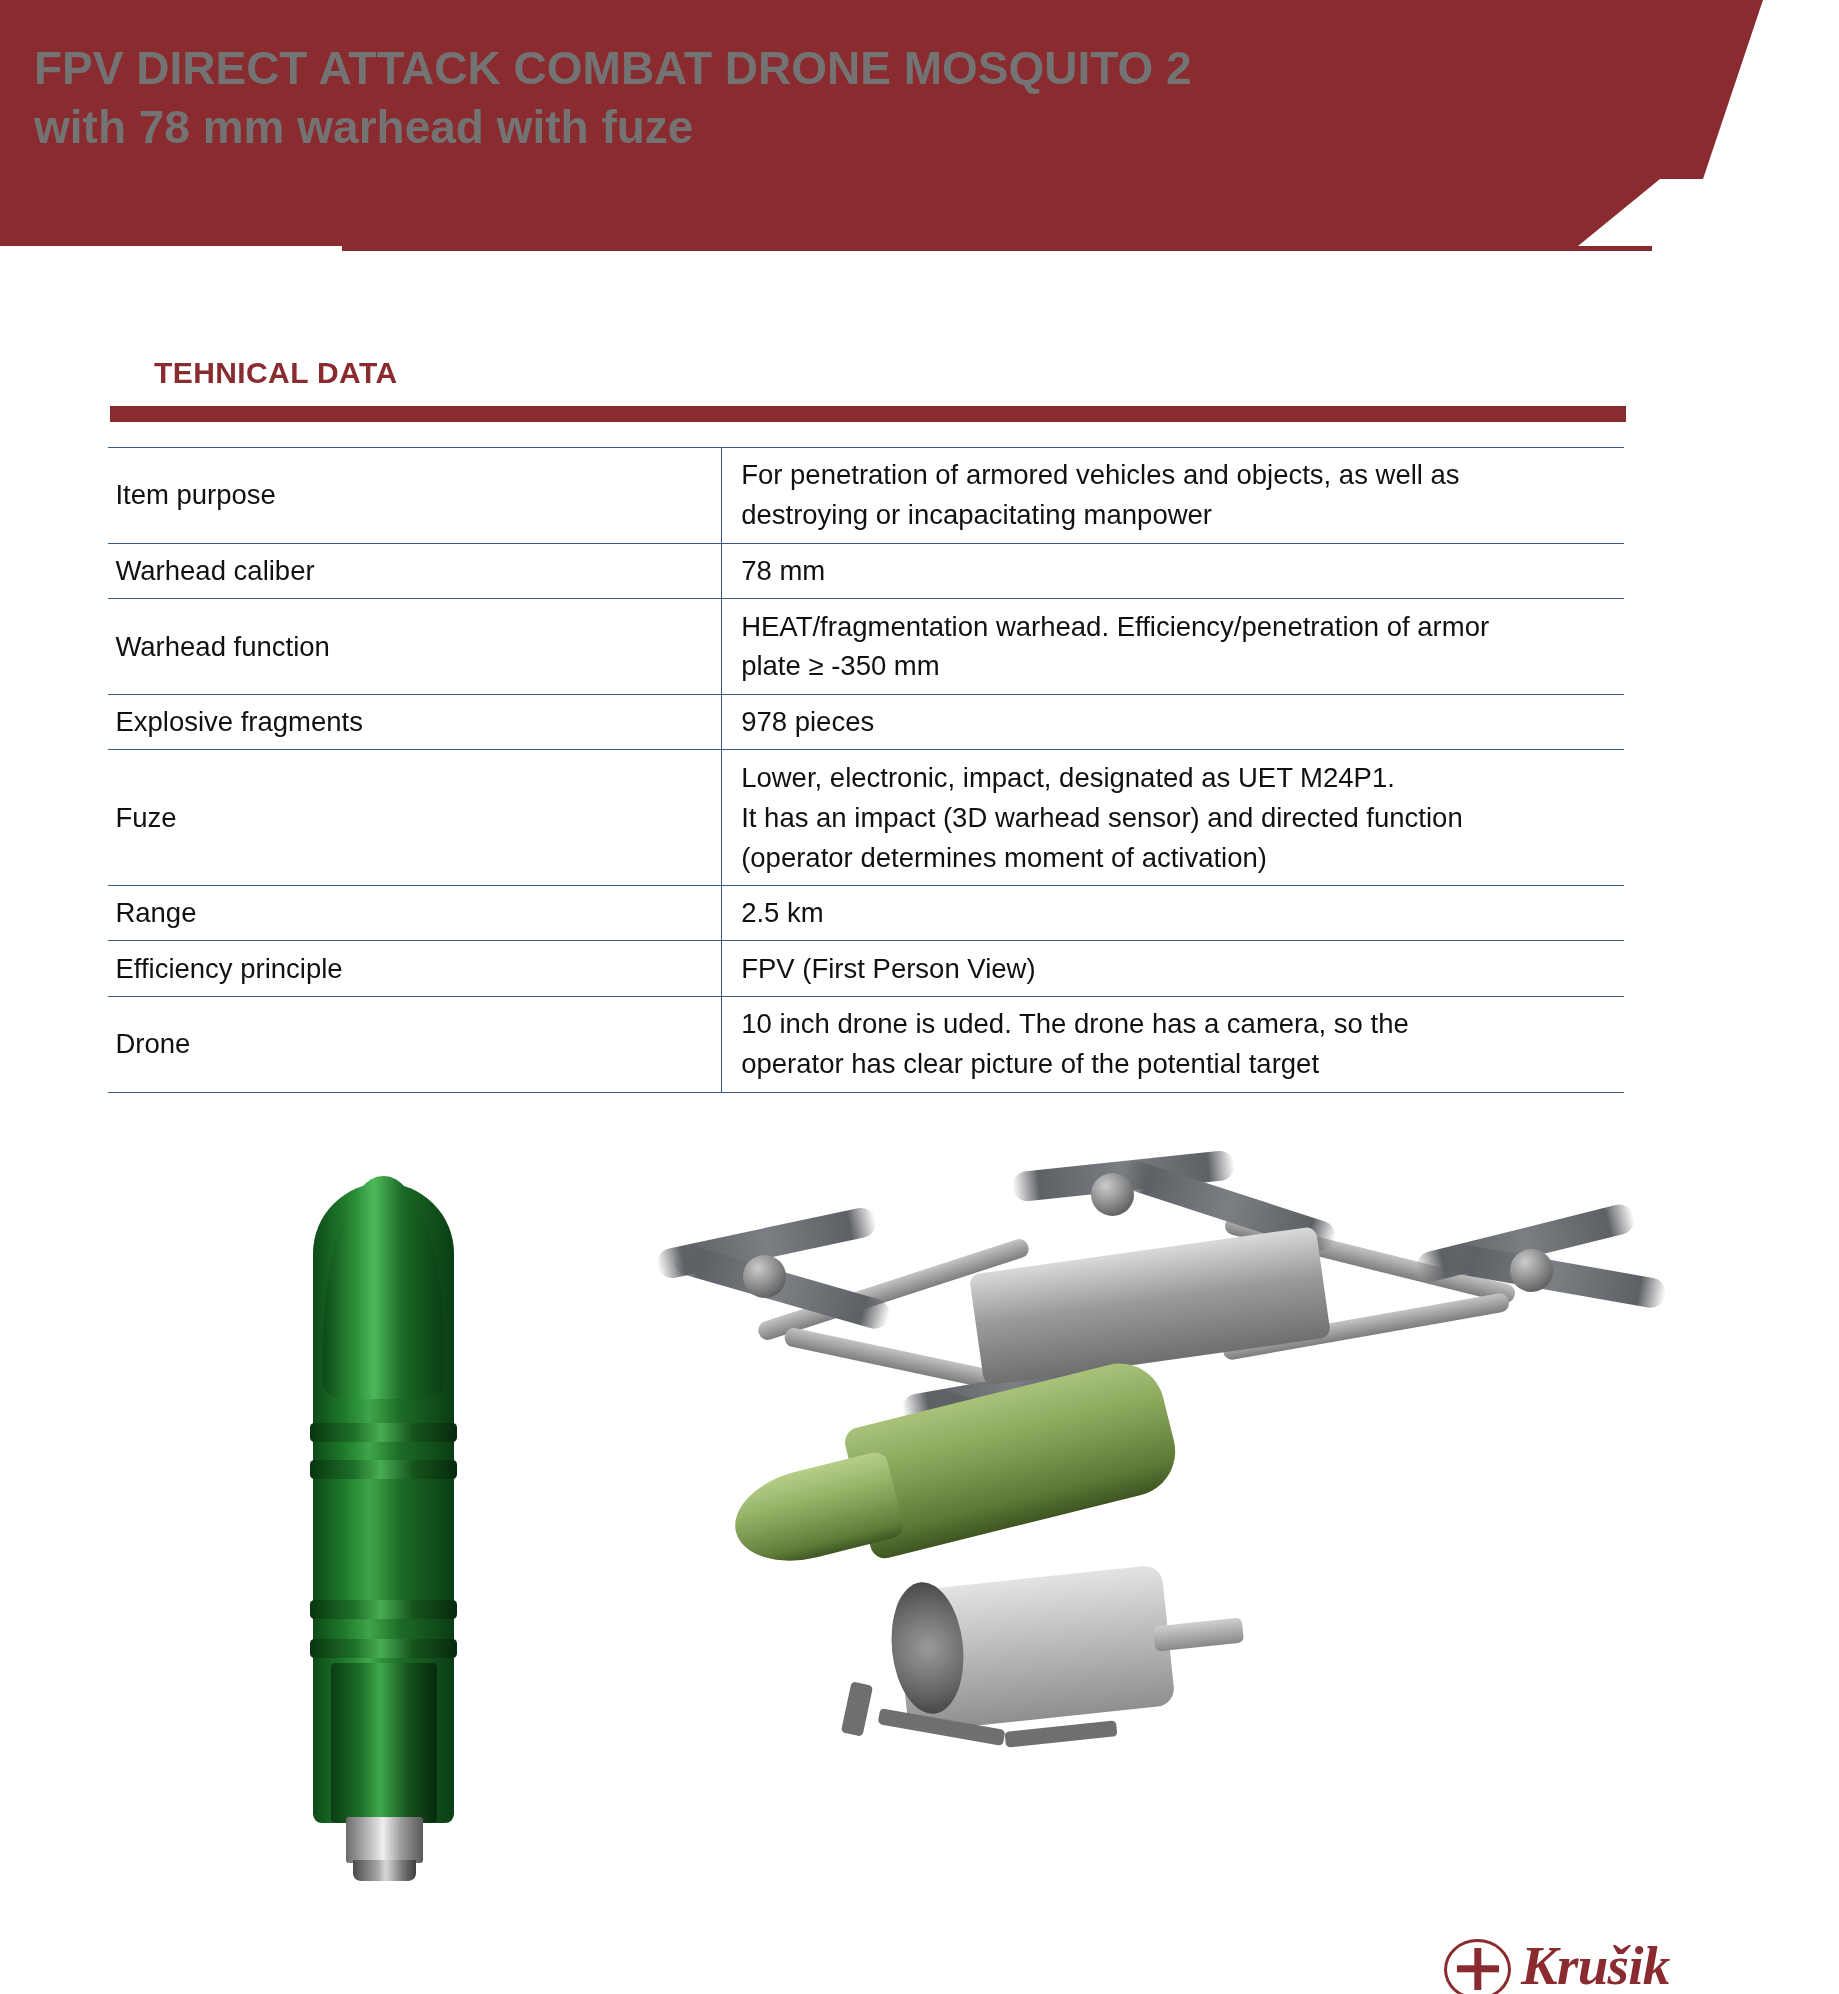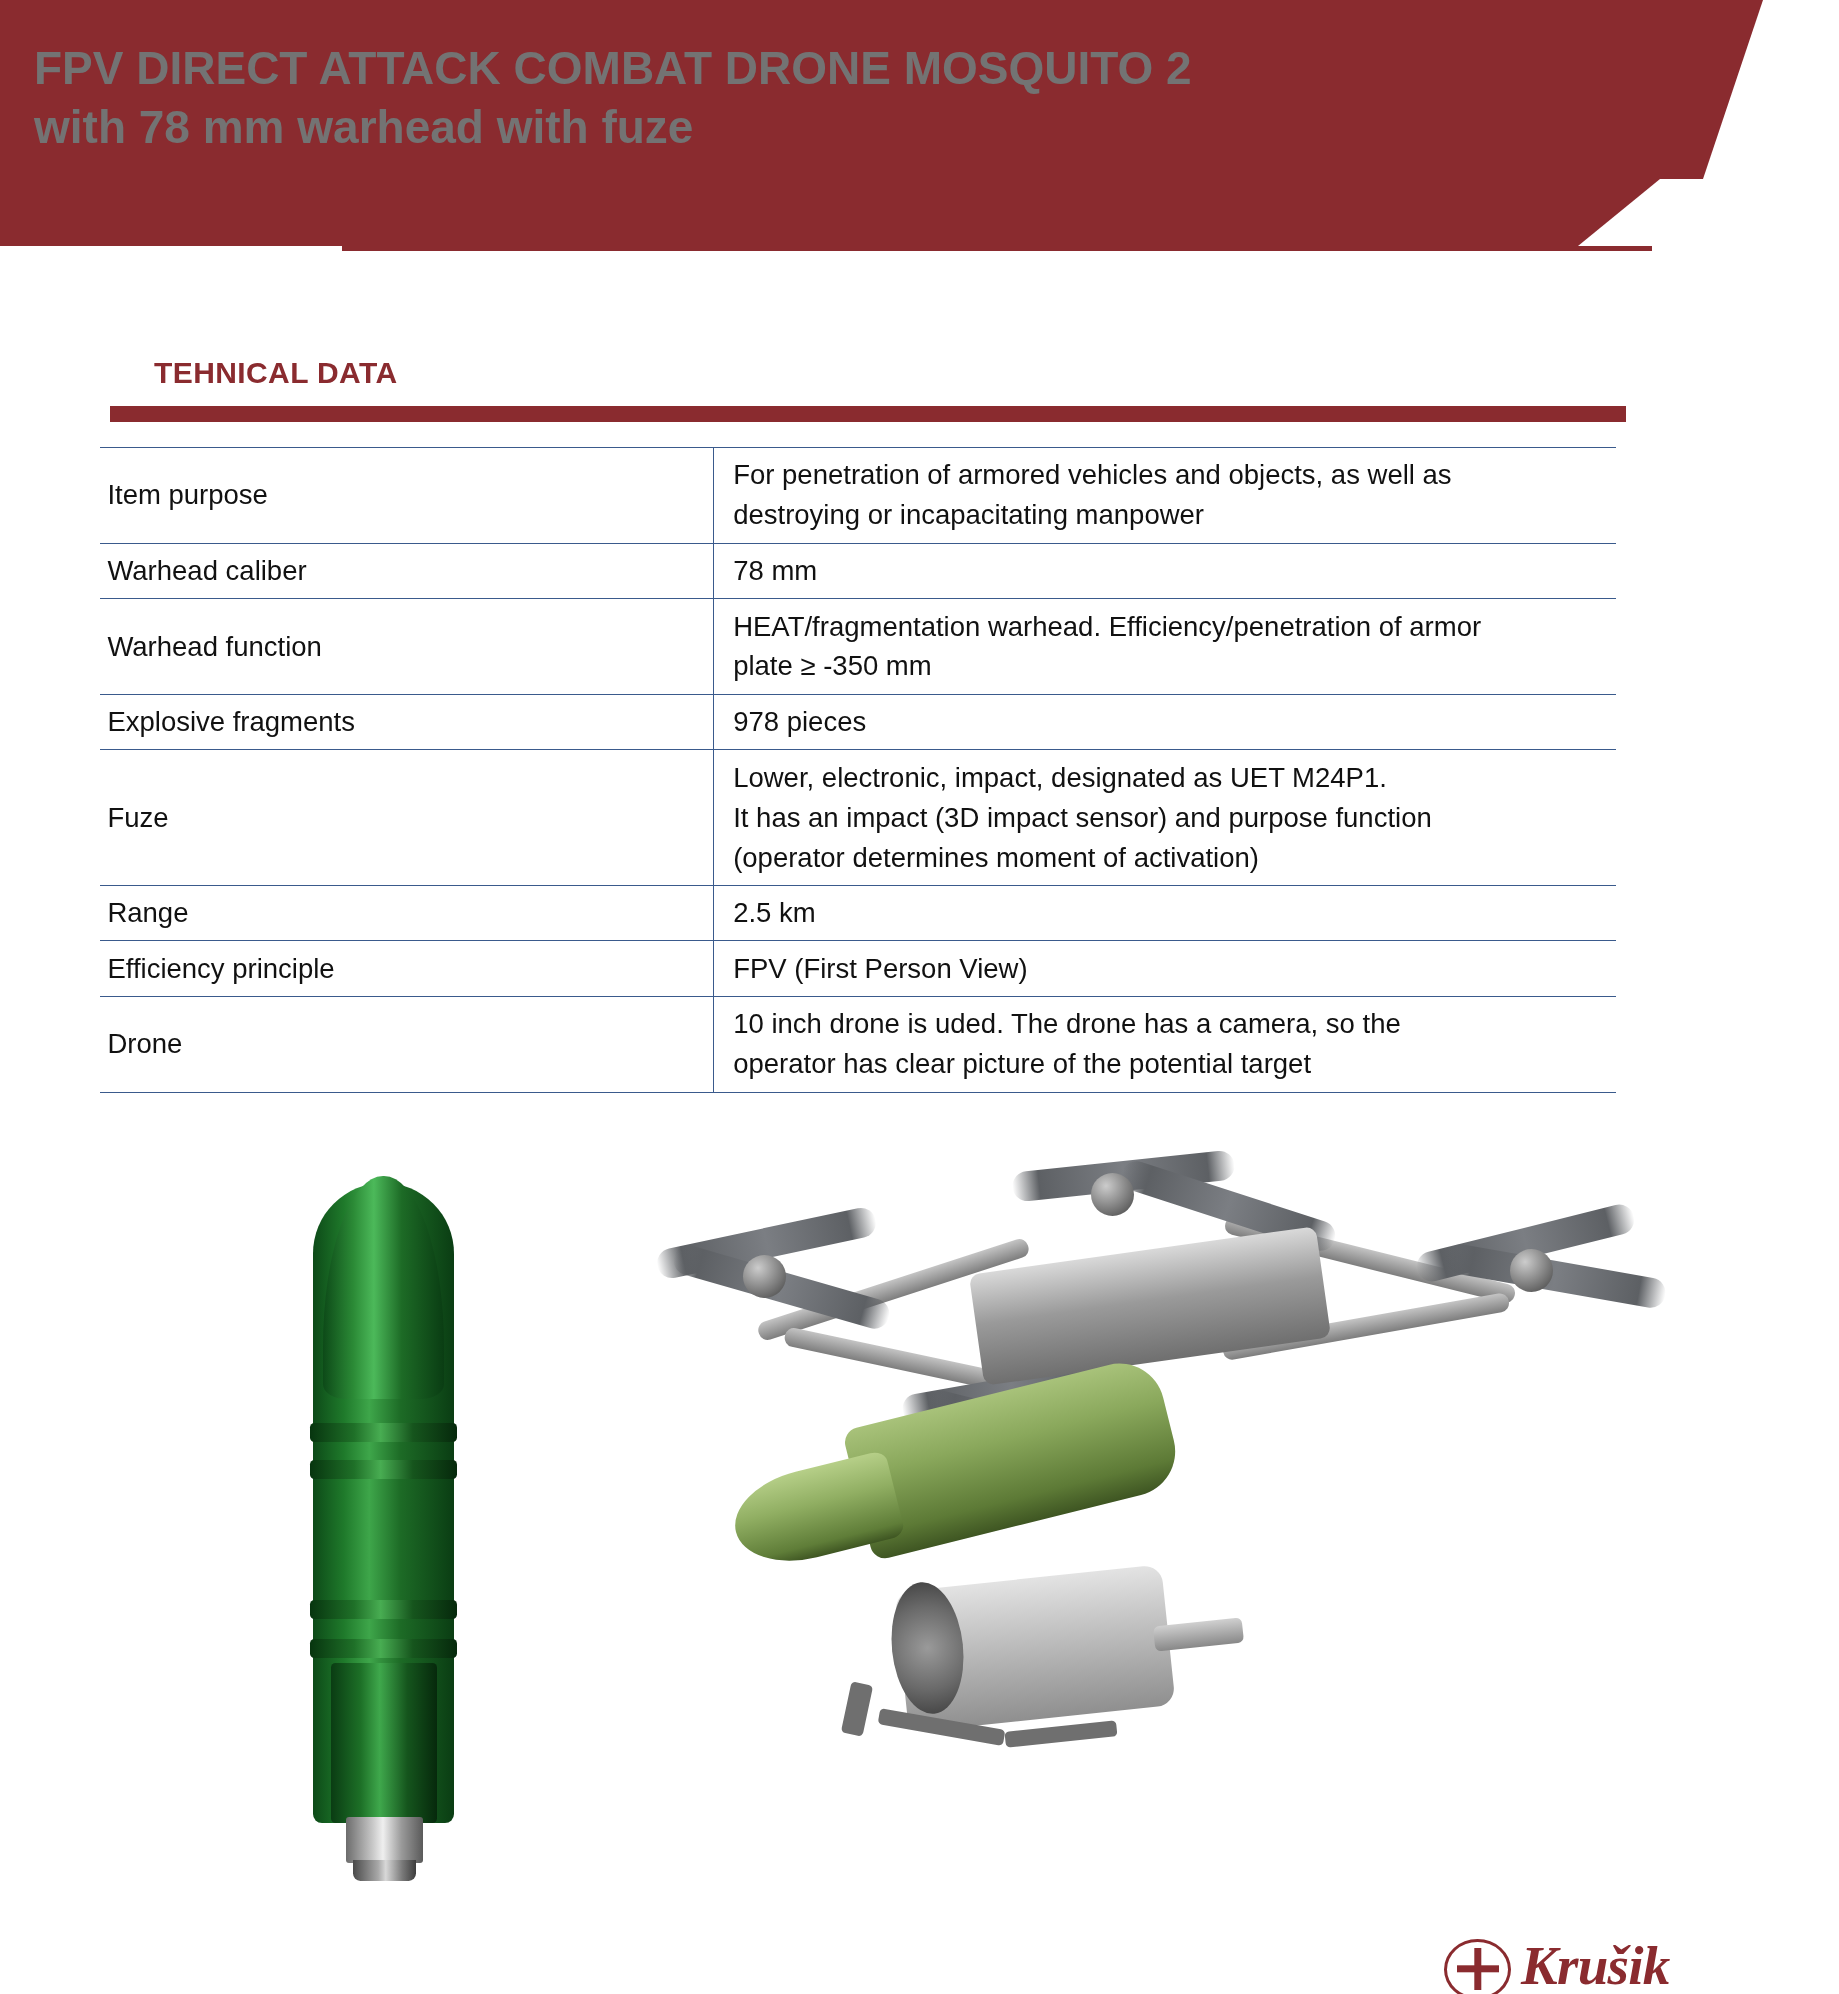--- a/index.html
+++ b/index.html
@@ -78,21 +78,21 @@
     left: 110px;
     top: 406px;
     width: 1516px;
     height: 16.4px;
     background: #8a2b2f;
   }
 
   
   .spec-table {
     position: absolute;
-    left: 100px;
+    left: 108px;
     top: 447px;
     width: 1516px;
     border-collapse: collapse;
     table-layout: fixed;
   }
   .spec-table tr {
     border-top: 1.5px solid #3a5a8c;
     border-bottom: 1.5px solid #3a5a8c;
   }
   .spec-table td {
@@ -412,21 +412,21 @@
     <tr>
       <td class="label">Explosive fragments</td>
       <td class="value">
         <span class="ln">978 pieces</span>
       </td>
     </tr>
     <tr>
       <td class="label">Fuze</td>
       <td class="value">
         <span class="ln">Lower, electronic, impact, designated as UET M24P1.</span>
-        <span class="ln">It has an impact (3D impact sensor) and purpose function</span>
+        <span class="ln">It has an impact (3D warhead sensor) and directed function</span>
         <span class="ln">(operator determines moment of activation)</span>
       </td>
     </tr>
     <tr>
       <td class="label">Range</td>
       <td class="value">
         <span class="ln">2.5 km</span>
       </td>
     </tr>
     <tr>

